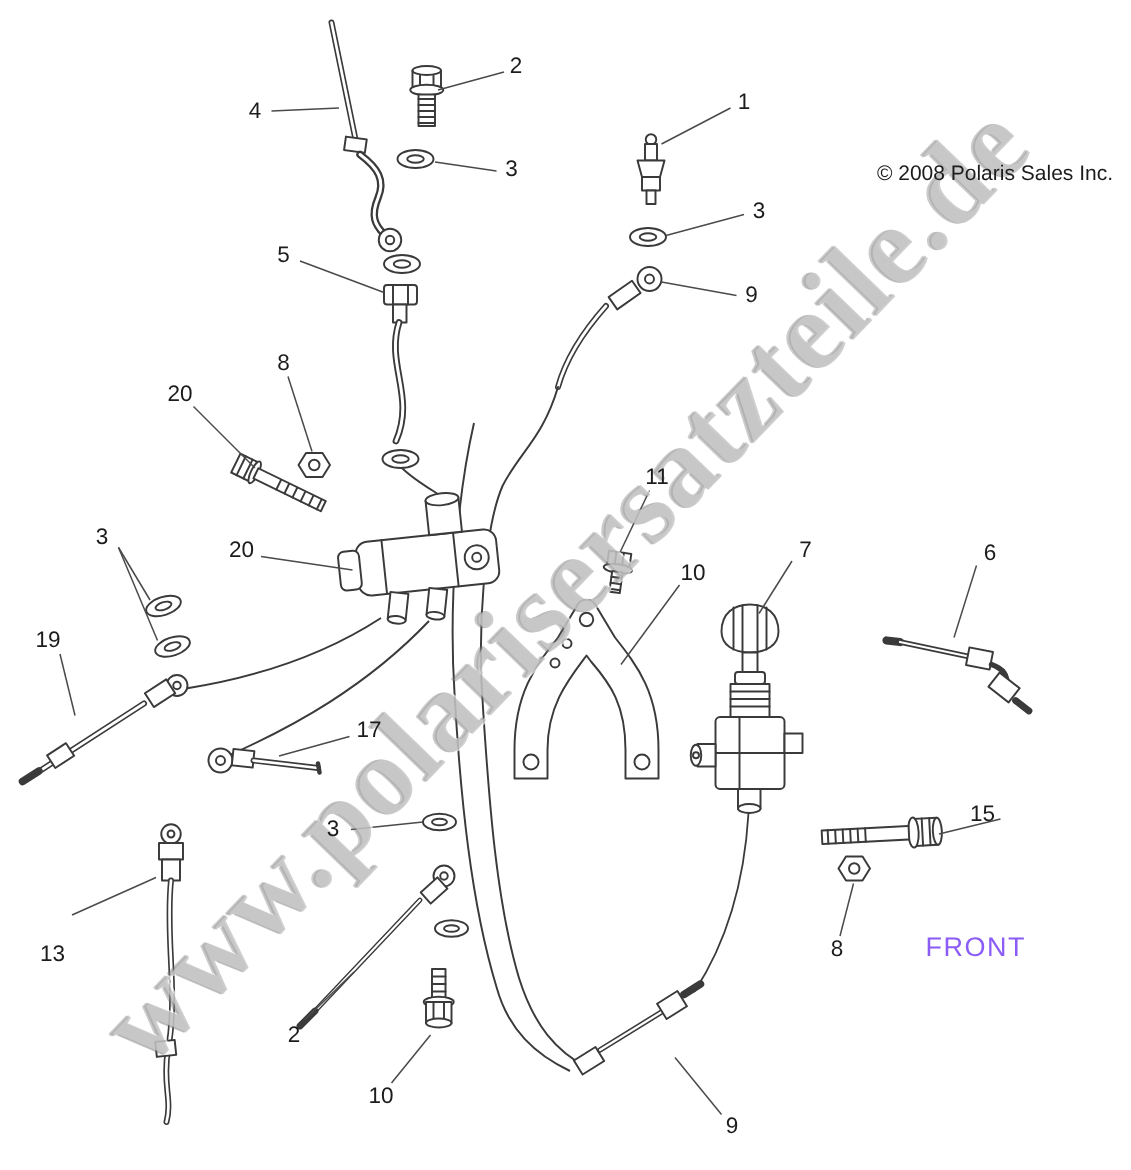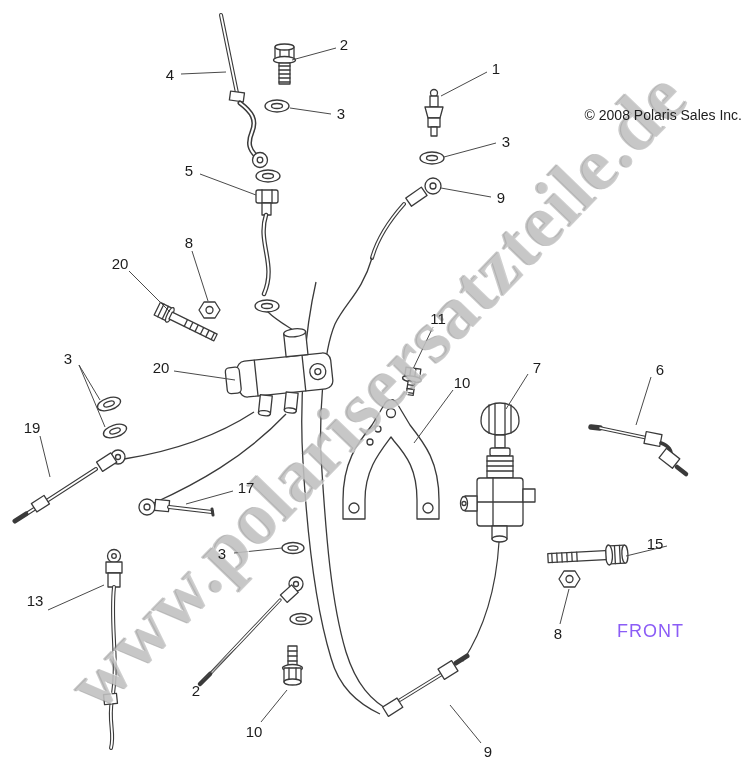--- a/index.html
+++ b/index.html
@@ -316,19 +316,19 @@
   <div class="callout" style="left:438px;top:318px">11</div>
   <div class="callout" style="left:68px;top:358px">3</div>
   <div class="callout" style="left:161px;top:367px">20</div>
   <div class="callout" style="left:537px;top:367px">7</div>
   <div class="callout" style="left:660px;top:369px">6</div>
   <div class="callout" style="left:462px;top:382px">10</div>
   <div class="callout" style="left:32px;top:427px">19</div>
   <div class="callout" style="left:246px;top:487px">17</div>
   <div class="callout" style="left:222px;top:553px">3</div>
   <div class="callout" style="left:655px;top:543px">15</div>
-  <div class="callout" style="left:35px;top:600px">13</div>
+  <div class="callout" style="left:35px;top:636px">13</div>
   <div class="callout" style="left:558px;top:633px">8</div>
   <div class="callout" style="left:196px;top:690px">2</div>
   <div class="callout" style="left:254px;top:731px">10</div>
   <div class="callout" style="left:488px;top:751px">9</div>
 
 </div>
 
 </body></html>

